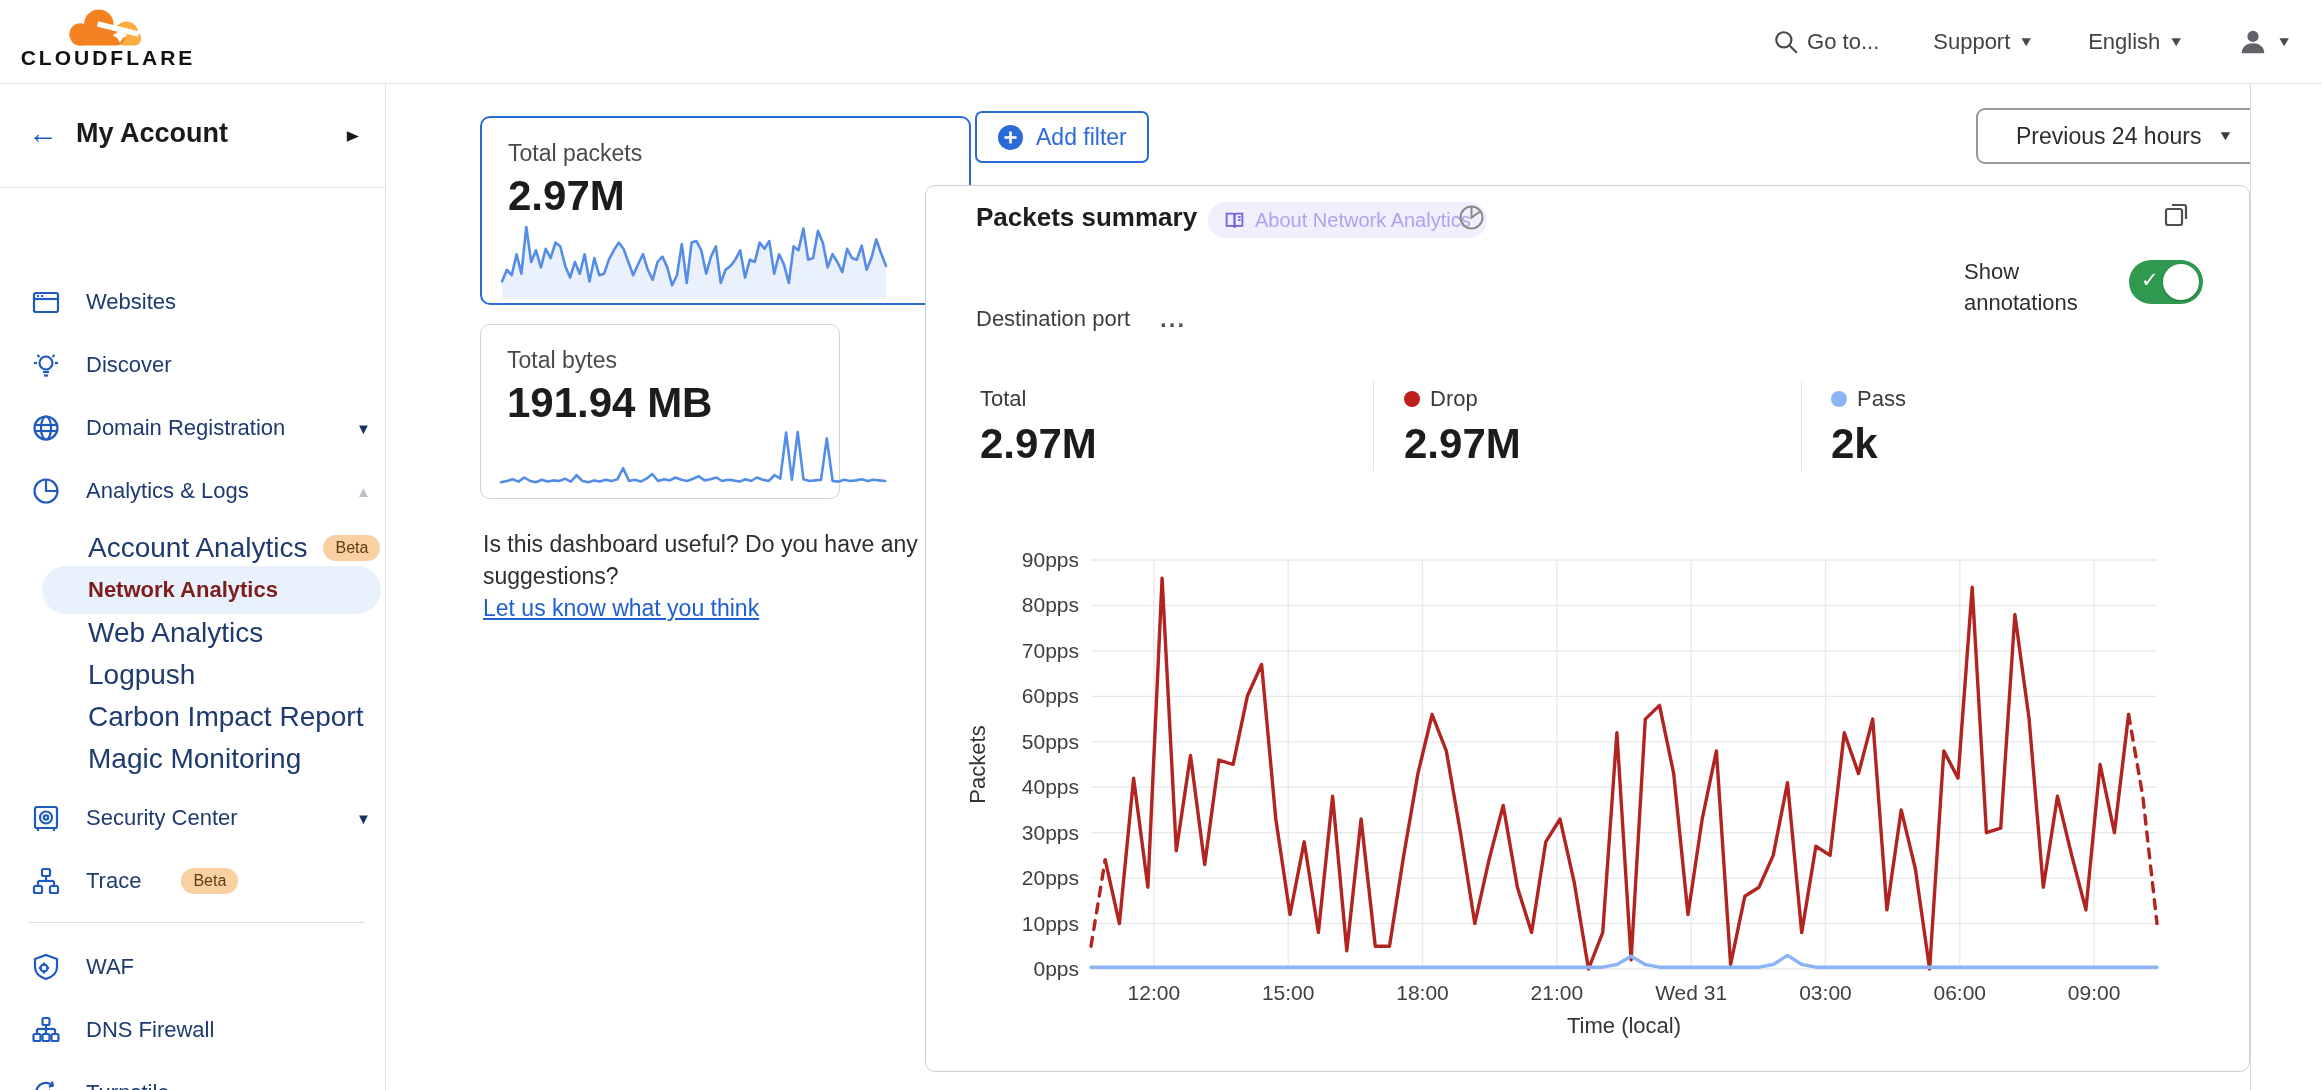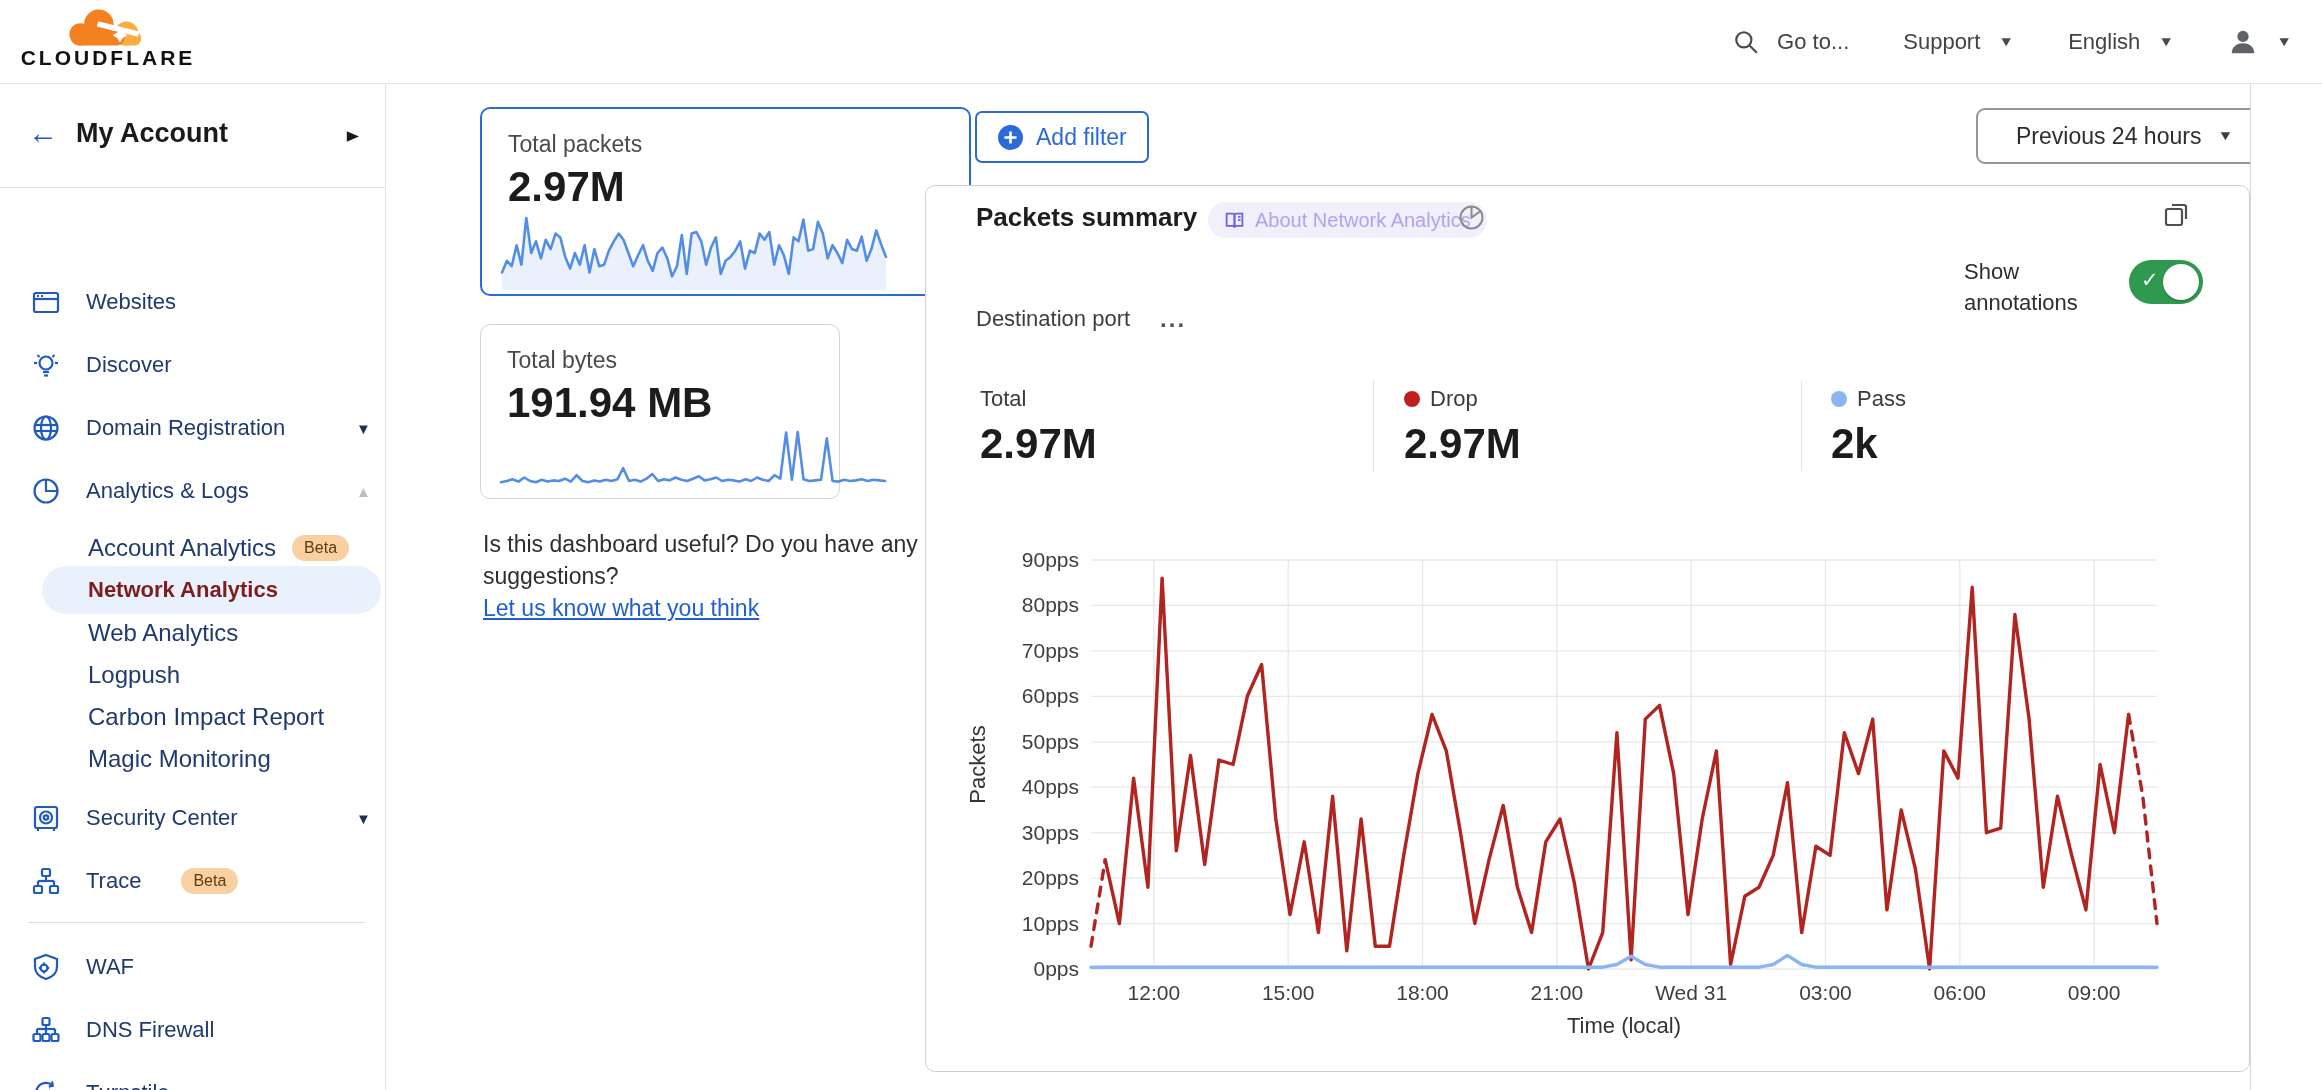--- a/index.html
+++ b/index.html
@@ -4,33 +4,33 @@
 <style>
   *{box-sizing:border-box;margin:0;padding:0}
   html,body{width:2322px;height:1090px;overflow:hidden;background:#fff;
     font-family:"Liberation Sans",sans-serif;color:#222}
   .abs{position:absolute}
   
   .topbar{position:absolute;left:0;top:0;width:2322px;height:84px;background:#fff;border-bottom:1px solid #e6e6e6;z-index:10}
   .logo{position:absolute;left:18px;top:4px;width:180px;text-align:center}
   .logo-text{font-size:21px;font-weight:bold;letter-spacing:3px;color:#111;margin-top:-4px}
   .topnav{position:absolute;right:30px;top:0;height:84px;display:flex;align-items:center;gap:54px}
-  .topnav .grp{display:flex;align-items:center;gap:18px;font-size:22px;color:#434343;cursor:pointer}
+  .topnav .grp{display:flex;align-items:center;gap:8px;font-size:22px;color:#434343;cursor:pointer}
   .caret{font-size:16px;color:#4a4a4a;transform:scaleY(.85)}
   
   .sidebar{position:absolute;left:0;top:84px;width:386px;bottom:0;background:#fff;border-right:1px solid #e2e2e2}
   .sb-head{position:absolute;left:0;top:0;width:100%;height:104px;border-bottom:1px solid #e4e4e4}
   .sb-back{position:absolute;left:28px;top:32px;font-size:30px;color:#1f5bbf}
   .sb-title{position:absolute;left:76px;top:34px;font-size:27px;font-weight:bold;color:#1a1a1a}
   .sb-head .caret{position:absolute;right:26px;top:40px;color:#222}
   .sb-item{position:absolute;left:30px;height:44px;display:flex;align-items:center;gap:24px;cursor:pointer}
   .sb-ic{width:32px;height:32px;display:flex;align-items:center;justify-content:center;color:#1f5bbf}
   .sb-label{font-size:22px;color:#1e3a6e}
   .sb-child{position:absolute;left:88px;height:36px;display:flex;align-items:center;cursor:pointer}
-  .sb-child .sb-label{font-size:24px}
+  .sb-child .sb-label{font-size:28px}
   .sb-selected{position:absolute;left:42px;right:4px;height:48px;background:#e8f1fc;border-radius:26px;display:flex;align-items:center;padding-left:46px;cursor:pointer}
   .sb-selected .sb-label{font-weight:bold;color:#7f1d1d}
   .sb-caret{position:absolute;right:30px;font-size:15px}
   .beta{display:inline-block;background:#f9d0a1;color:#5c3d10;font-size:16px;line-height:16px;padding:5px 12px;border-radius:13px;margin-left:16px}
   .sb-div{position:absolute;left:28px;right:20px;height:1px;background:#dcdcdc}
   
   .mcard{position:absolute;background:#fff;border-radius:10px}
   .card-title{position:absolute;left:26px;top:22px;font-size:23px;color:#4a4a4a}
   .card-value{position:absolute;left:26px;top:54px;font-size:42px;font-weight:bold;color:#1c1c1c}
   .feedback{position:absolute;left:483px;top:528px;width:440px;font-size:23px;line-height:32px;color:#2e2e2e}
@@ -256,21 +256,21 @@
         <path d="M25 15 a10 10 0 1 1 -3.5-7.6"></path>
         <polyline points="21,3.5 21.8,7.6 17.8,8.6"></polyline>
         <polyline points="10.5,15.5 13.5,18.5 19.5,12"></polyline>
       </svg>
       </span>
     <span class="sb-label">Turnstile</span>
   </div>
 
 </div>
 
-<div class="mcard" style="left:480px;top:107px;width:491px;height:189px;border:2.5px solid #2b6bd8">
+<div class="mcard" style="left:480px;top:116px;width:491px;height:189px;border:2.5px solid #2b6bd8">
   <div class="card-title">Total packets</div>
   <div class="card-value">2.97M</div>
   <svg id="spark-packets" width="388" height="78" style="position:absolute;left:18px;top:104px">
       <polygon points="2.0,59.4 6.9,47.8 11.7,53.2 16.6,32.2 21.4,51.7 26.3,5.0 31.2,40.0 36.0,28.3 40.9,45.4 45.7,26.8 50.6,36.1 55.5,20.6 60.3,24.4 65.2,43.9 70.1,55.6 74.9,40.0 79.8,51.7 84.6,32.2 89.5,59.4 94.4,36.1 99.2,53.2 104.1,51.7 108.9,37.7 113.8,28.3 118.7,20.6 123.5,26.8 128.4,40.0 133.2,53.2 138.1,42.3 143.0,32.2 147.8,47.8 152.7,57.9 157.5,40.0 162.4,34.6 167.3,45.4 172.1,63.3 177.0,53.2 181.8,22.1 186.7,61.0 191.6,20.6 196.4,19.0 201.3,28.3 206.2,51.7 211.0,34.6 215.9,24.4 220.7,61.0 225.6,47.8 230.5,43.9 235.3,37.7 240.2,28.3 245.0,55.6 249.9,37.7 254.8,40.0 259.6,20.6 264.5,26.8 269.3,19.0 274.2,51.7 279.1,32.2 283.9,42.3 288.8,61.0 293.6,24.4 298.5,28.3 303.4,6.6 308.2,37.7 313.1,36.1 317.9,8.9 322.8,20.6 327.7,45.4 332.5,32.2 337.4,40.0 342.3,50.1 347.1,26.8 352.0,36.1 356.8,37.7 361.7,23.7 366.6,47.8 371.4,36.1 376.3,17.4 381.1,31.4 386.0,43.9 386,77 2,77" fill="rgba(85,143,230,0.12)"></polygon>
       <polyline points="2.0,59.4 6.9,47.8 11.7,53.2 16.6,32.2 21.4,51.7 26.3,5.0 31.2,40.0 36.0,28.3 40.9,45.4 45.7,26.8 50.6,36.1 55.5,20.6 60.3,24.4 65.2,43.9 70.1,55.6 74.9,40.0 79.8,51.7 84.6,32.2 89.5,59.4 94.4,36.1 99.2,53.2 104.1,51.7 108.9,37.7 113.8,28.3 118.7,20.6 123.5,26.8 128.4,40.0 133.2,53.2 138.1,42.3 143.0,32.2 147.8,47.8 152.7,57.9 157.5,40.0 162.4,34.6 167.3,45.4 172.1,63.3 177.0,53.2 181.8,22.1 186.7,61.0 191.6,20.6 196.4,19.0 201.3,28.3 206.2,51.7 211.0,34.6 215.9,24.4 220.7,61.0 225.6,47.8 230.5,43.9 235.3,37.7 240.2,28.3 245.0,55.6 249.9,37.7 254.8,40.0 259.6,20.6 264.5,26.8 269.3,19.0 274.2,51.7 279.1,32.2 283.9,42.3 288.8,61.0 293.6,24.4 298.5,28.3 303.4,6.6 308.2,37.7 313.1,36.1 317.9,8.9 322.8,20.6 327.7,45.4 332.5,32.2 337.4,40.0 342.3,50.1 347.1,26.8 352.0,36.1 356.8,37.7 361.7,23.7 366.6,47.8 371.4,36.1 376.3,17.4 381.1,31.4 386.0,43.9" fill="none" stroke="#548de6" stroke-width="2.6" stroke-linejoin="round" stroke-linecap="round"></polyline>
     </svg>
 </div>
 
 <div class="mcard" style="left:480px;top:324px;width:360px;height:175px;border:1.5px solid #d4d4d4">
   <div class="card-title">Total bytes</div>

